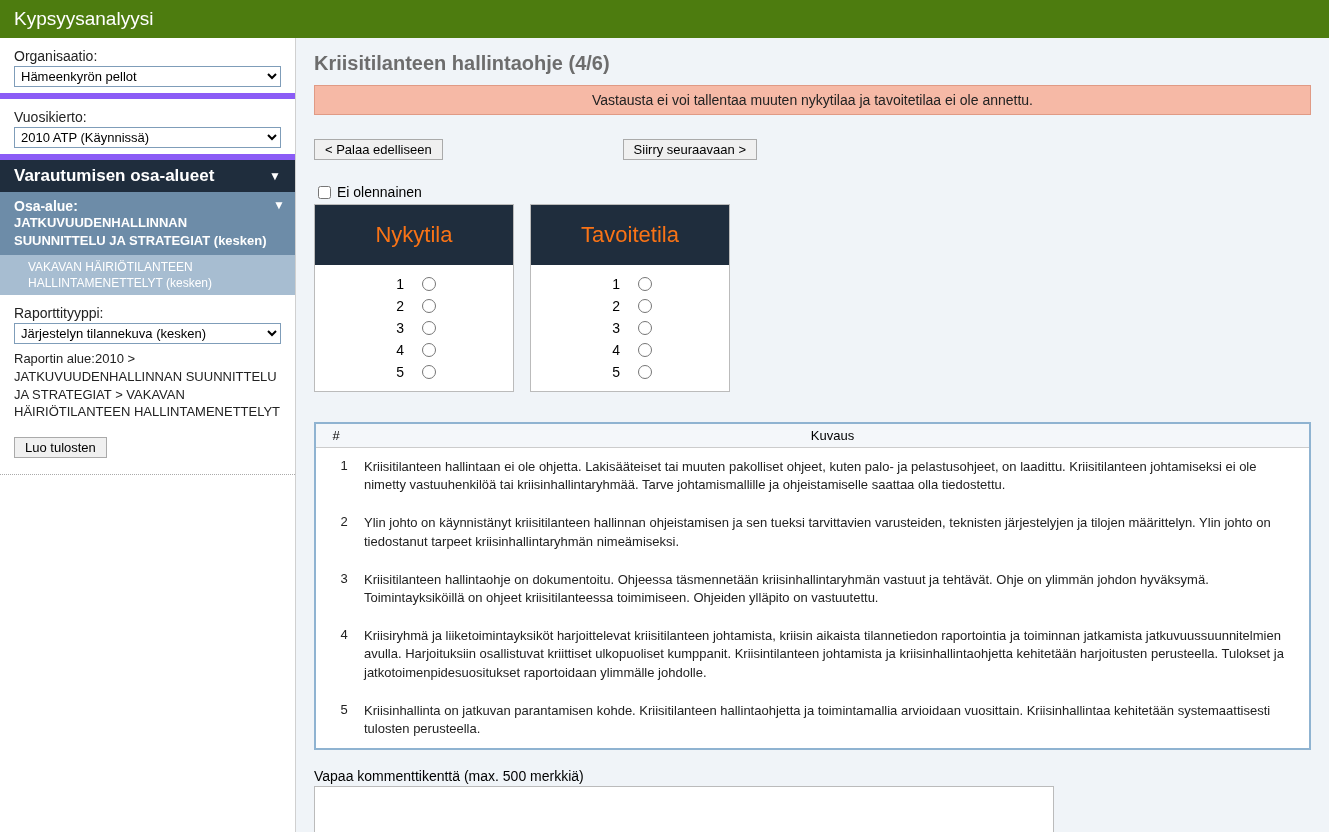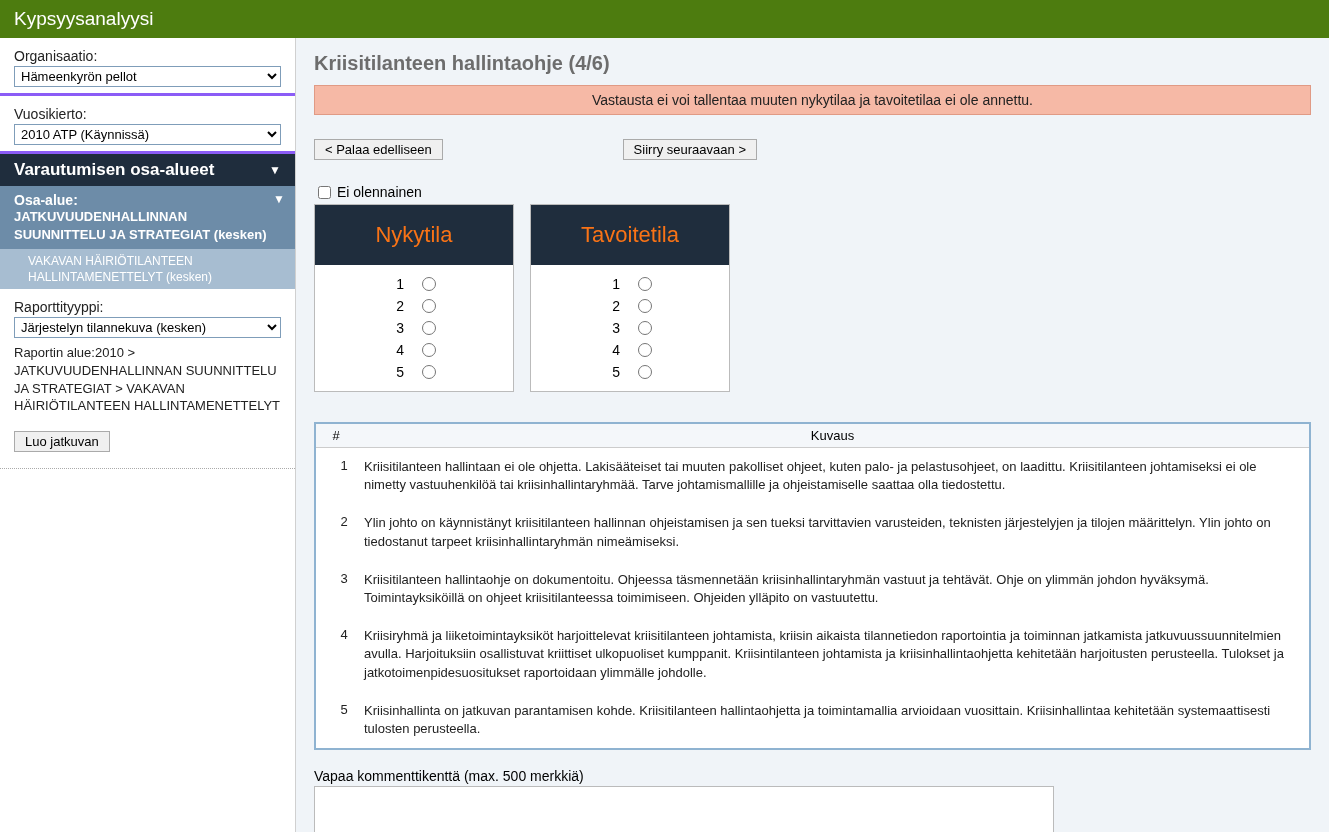--- a/index.html
+++ b/index.html
@@ -1,21 +1,21 @@
 <!DOCTYPE html>
 <html><head>
 <meta charset="utf-8">
 <style>
 * { box-sizing: border-box; margin: 0; padding: 0; }
 body { font-family: Verdana, Arial, sans-serif; font-size: 13px; background: #fff; }
 .app { display: flex; flex-direction: column; height: 832px; width: 1329px; }
 .topbar { background: #4d7c0f; color: #fff; padding: 8px 14px; font-size: 19px; }
 .body { display: flex; flex: 1; overflow: hidden; }
 .sidebar { width: 296px; background: #fff; border-right: 1px solid #d0d0d0; display: flex; flex-direction: column; }
-.side-section { padding: 10px 14px 6px 14px; border-bottom: 3px solid #8b5cf6; }
+.side-section { padding: 10px 14px 6px 14px; border-bottom: 6px solid #8b5cf6; }
 .side-label { font-size: 14px; color: #222; margin-bottom: 2px; }
 .side-select { width: 100%; border: 1px solid #7f9db9; font-size: 13px; padding: 1px 2px; background: #fff; }
 .sect-header { background: #1f2d3d; color: #fff; font-size: 17px; font-weight: bold; padding: 6px 14px; display: flex; align-items: center; justify-content: space-between; }
 .sect-header .caret { font-size: 12px; }
 .osa-block { background: #6d8ca8; color: #fff; padding: 6px 14px; position: relative; }
 .osa-block .sub-caret { position: absolute; right: 10px; top: 6px; font-size: 12px; }
 .osa-label { font-weight: bold; font-size: 14px; }
 .osa-text { font-weight: bold; font-size: 13px; line-height: 1.35; }
 .osa-sub { background: #a7bdd1; color: #fff; padding: 4px 28px; font-size: 12px; line-height: 1.35; }
 .raport-breadcrumb { font-size: 13px; color: #222; line-height: 1.35; margin-top: 6px; margin-bottom: 16px; }
@@ -74,21 +74,21 @@
       </div>
       <div class="osa-sub">VAKAVAN HÄIRIÖTILANTEEN HALLINTAMENETTELYT (kesken)</div>
       <div class="side-section" style="border-bottom:none;">
         <div class="side-label">Raporttityyppi:</div>
         <select class="side-select">
           <option>Järjestelyn tilannekuva (kesken)</option>
         </select>
         <div class="raport-breadcrumb">
           <span>Raportin alue:</span><span>2010 &gt; JATKUVUUDENHALLINNAN SUUNNITTELU JA STRATEGIAT &gt; VAKAVAN HÄIRIÖTILANTEEN HALLINTAMENETTELYT</span>
         </div>
-        <button class="btn">Luo jatkuvan</button>
+        <button class="btn">Luo tulosten</button>
       </div>
       <div class="divider-dotted"></div>
     </div>
 
     <div class="main">
       <div class="page-title">Kriisitilanteen hallintaohje (4/6)</div>
       <div class="alert">Vastausta ei voi tallentaa muuten nykytilaa ja tavoitetilaa ei ole annettu.</div>
       <div class="nav-row">
         <button class="btn">&lt; Palaa edelliseen</button>
         <button class="btn">Siirry seuraavaan &gt;</button>

